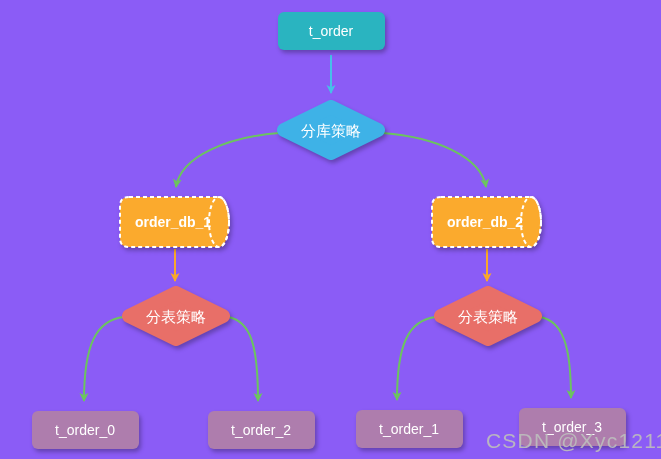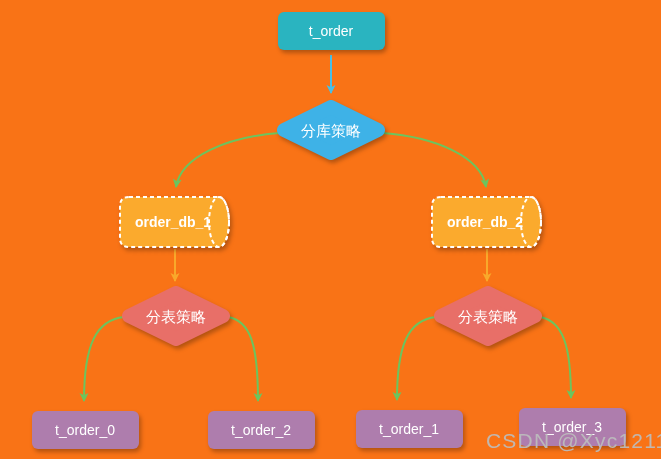--- a/index.html
+++ b/index.html
@@ -1,20 +1,20 @@
 <!DOCTYPE html>
 <html><head>
 <meta charset="utf-8">
 <style>
   html, body { margin: 0; padding: 0; background: #ffffff; }
   .stage {
     position: relative;
     width: 661px;
     height: 459px;
-    background: #f97316;
+    background: #8b5cf6;
     overflow: hidden;
     font-family: "Liberation Sans", sans-serif;
   }
   svg { display: block; }
   .shadow { filter: drop-shadow(2px 3px 2px rgba(0,0,0,0.28)); }
   .node-label {
     fill: #ffffff;
     font-family: "Liberation Sans", sans-serif;
     font-size: 14px;
     text-anchor: middle;

